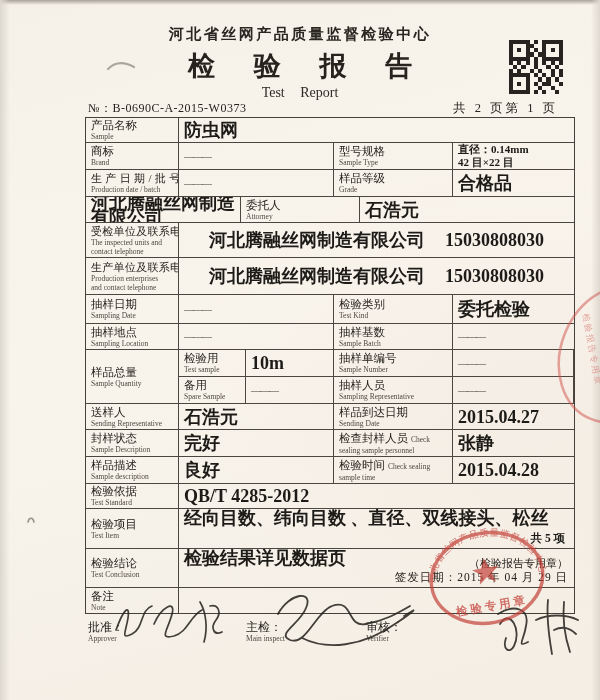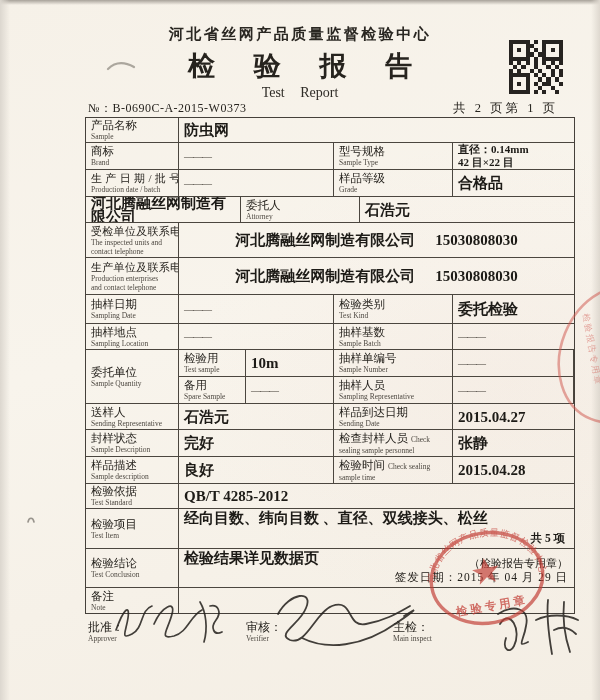--- a/index.html
+++ b/index.html
@@ -49,21 +49,21 @@
   .w3{width:119px;flex:none;}
   .f1{flex:1;}
   .h25{height:25px}.h26{height:26px}.h27{height:27px}.h29{height:29px}
   .h35{height:35px}.h37{height:37px}.h39{height:39px}.h40{height:40px}
   .h54{height:54px}
 
   .cn{font-size:11.5px;line-height:13px;color:#26231e;white-space:nowrap;}
   .cn-sm{font-size:11px;letter-spacing:0.3px;}
   .en{font-size:7.5px;line-height:9px;color:#4d4841;white-space:nowrap;}
   .en-inline{font-size:7.5px;color:#4d4841;}
-  .val{font-size:15px;font-weight:600;color:#1d1b17;line-height:14px;}
+  .val{font-size:18px;font-weight:600;color:#1d1b17;line-height:14px;}
   .dash{font-size:10px;color:#46413a;letter-spacing:-1px;font-weight:400;}
   .two-line{font-size:11px;line-height:13px;font-weight:600;color:#1d1b17;}
   .subwrap{flex:1;display:flex;flex-direction:column;padding:0;border-right:none;}
   .subrow{display:flex;flex:1;}
   .sl{width:67px;flex:none;}
   .sv{width:88px;flex:none;}
   .company-phone{flex-direction:row;align-items:center;}
   .company-phone .phone{margin-left:20px;}
   .items-cell{justify-content:space-between;align-items:stretch;}
   .items-cell .count{align-self:flex-end;font-size:11.5px;font-weight:600;
@@ -243,21 +243,21 @@
         <div class="cn">抽样基数</div>
         <div class="en">Sample Batch</div>
       </div>
       <div class="td f1">
         <div class="dash">———</div>
       </div>
     </div>
 
     <div class="tr h54">
       <div class="td w1">
-        <div class="cn">委托单位</div>
+        <div class="cn">样品总量</div>
         <div class="en">Sample Quantity</div>
       </div>
       <div class="td subwrap" style="padding:0;justify-content:stretch;">
         <div class="subrow">
           <div class="td sl">
             <div class="cn">检验用</div>
             <div class="en">Test sample</div>
           </div>
           <div class="td sv">
             <div class="val">10m</div>
@@ -384,27 +384,27 @@
         <div class="val"></div>
       </div>
     </div>
   </div>
 
   <div class="footer">
     <div class="sig-group g1">
       <div class="cn">批准：</div>
       <div class="en">Approver</div>
     </div>
+    <div class="sig-group g3">
+      <div class="cn">主检：</div>
+      <div class="en">Main inspect</div>
+    </div>
     <div class="sig-group g2">
       <div class="cn">审核：</div>
       <div class="en">Verifier</div>
-    </div>
-    <div class="sig-group g3">
-      <div class="cn">主检：</div>
-      <div class="en">Main inspect</div>
     </div>
   </div>
 
   <svg class="sig-svg" style="left:110px;top:594px;" width="120" height="56" viewBox="0 0 120 56">
     <g fill="none" stroke="#23201c" stroke-width="1.7" stroke-linecap="round" opacity="0.85">
       <path d="M6,36 C14,14 20,10 18,24 C16,38 10,46 22,40 C34,34 30,16 42,12"></path>
       <path d="M44,30 C52,12 66,6 62,20 C58,36 48,46 64,42 C78,38 80,22 92,16"></path>
       <path d="M90,8 C96,18 98,34 94,48"></path>
       <path d="M100,12 C108,10 112,18 106,26 C100,34 104,42 112,38"></path>
     </g>

